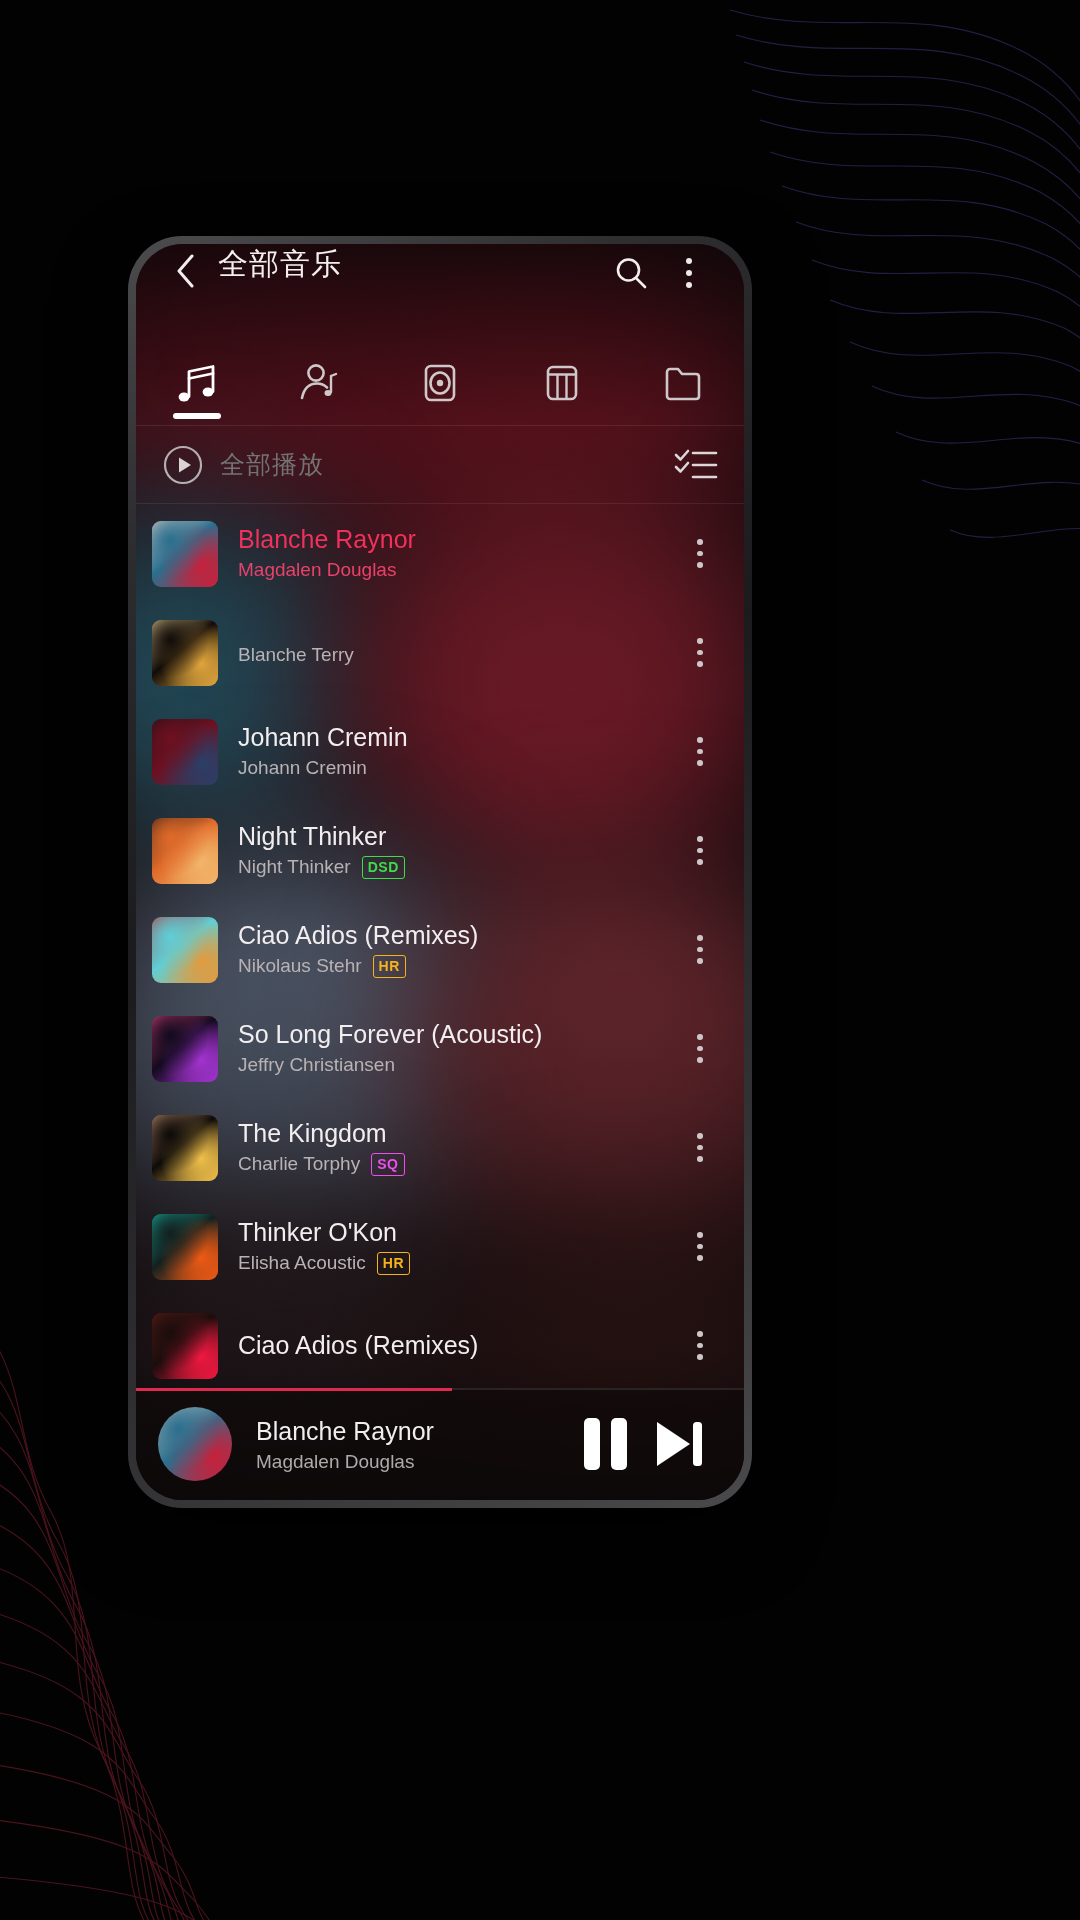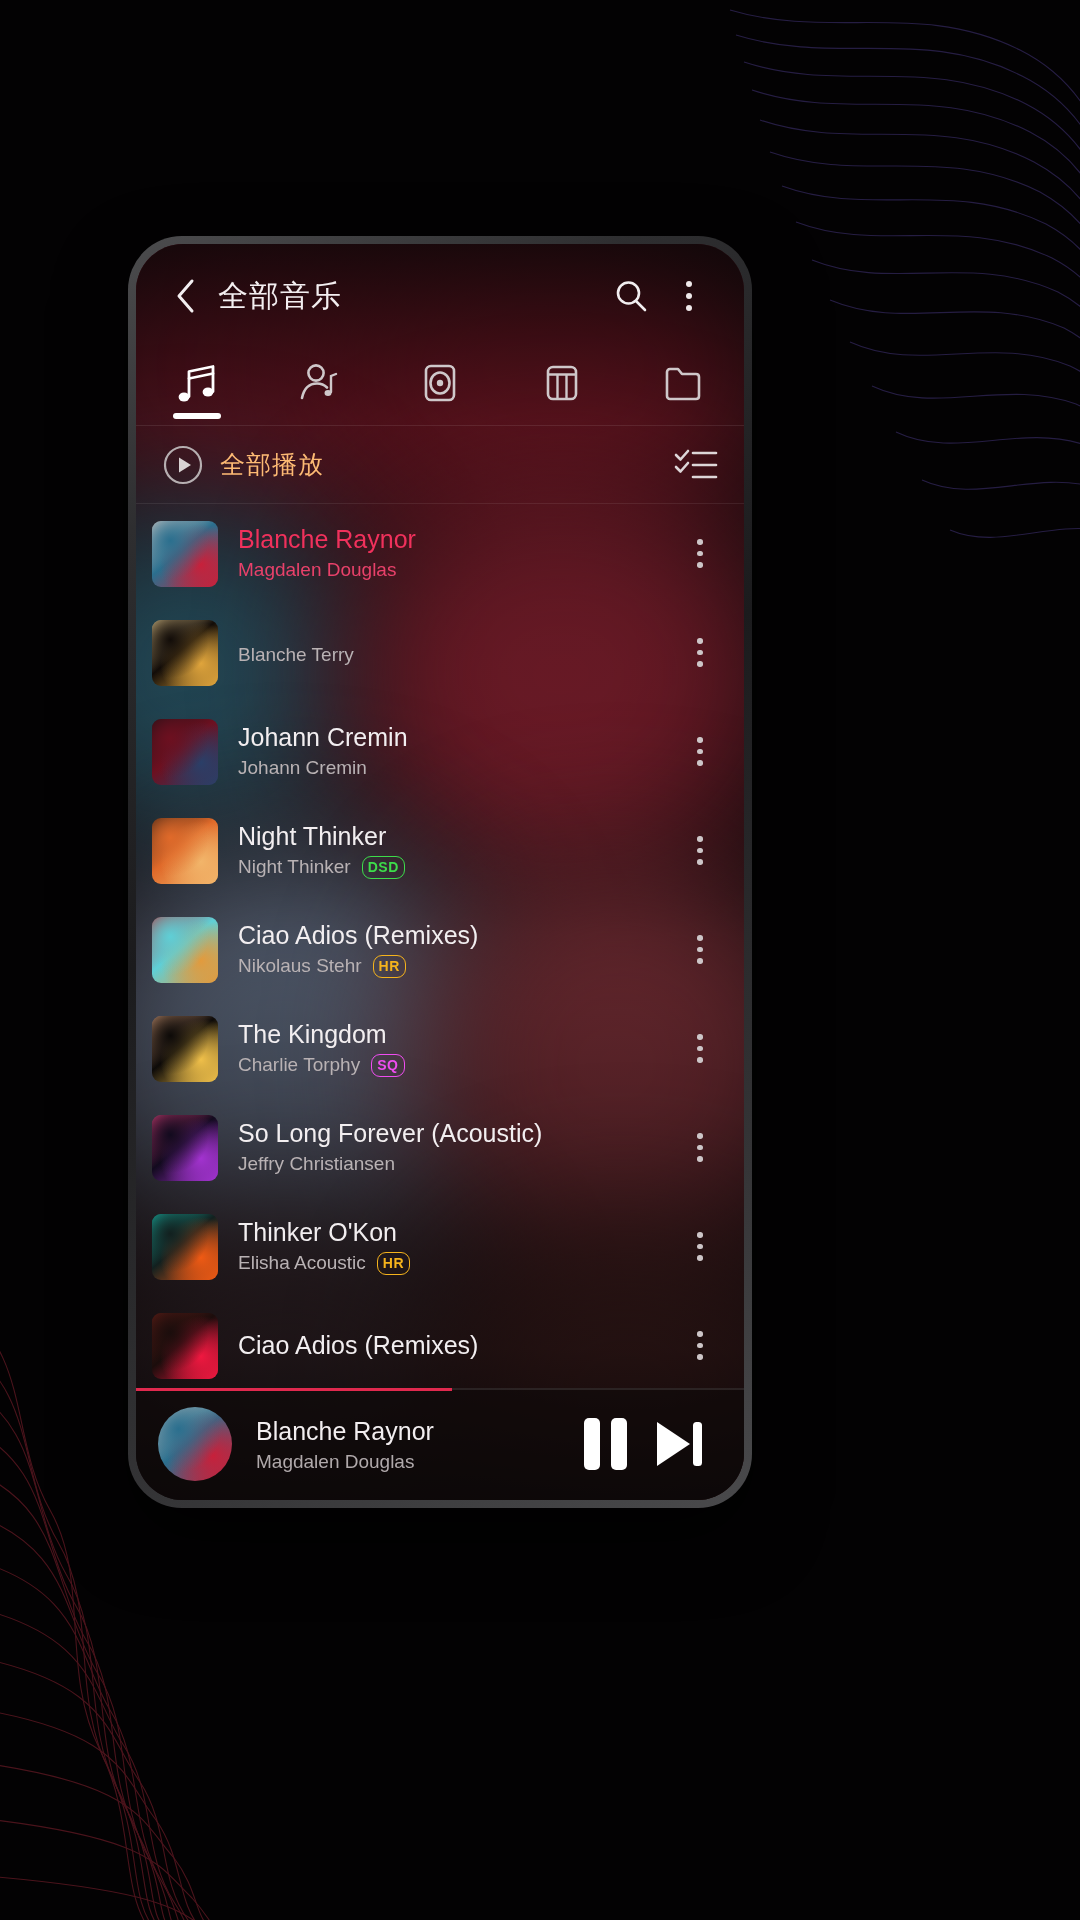--- a/index.html
+++ b/index.html
@@ -25,53 +25,53 @@
 
   
   #artbg { position:absolute; inset:0; overflow:hidden; }
   #artbg .blob { position:absolute; border-radius:50%; filter:blur(70px); }
   #scrim { position:absolute; inset:0;
            background:linear-gradient(180deg,rgba(10,6,7,.80) 0%,rgba(14,8,9,.35) 14%,rgba(10,6,7,.22) 55%,rgba(12,7,8,.62) 88%,rgba(8,5,6,.92) 100%); }
 
   #ui { position:absolute; inset:0; display:flex; flex-direction:column; }
 
   
-  #appbar { height:104px; flex:0 0 104px; display:flex; align-items:center; padding:0 26px 0 22px; }
+  #appbar { height:104px; flex:0 0 104px; display:flex; padding:0 26px 0 22px; }
   #back { width:54px; height:54px; display:flex; align-items:center; justify-content:center; }
   #title { font-size:30px; color:#f3eef0; letter-spacing:1px; margin-left:6px; font-weight:400; }
   #appbar .spacer { flex:1; }
   .appbar-ic { width:58px; height:58px; display:flex; align-items:center; justify-content:center; }
   #kebab { flex-direction:column; gap:6px; }
   #kebab i { width:6px; height:6px; border-radius:50%; background:#efe9ea; display:block; }
 
   
   #tabs { height:78px; flex:0 0 78px; display:flex; align-items:flex-start;
           border-bottom:1px solid rgba(255,255,255,.09); position:relative; }
   .tab { flex:1; height:70px; display:flex; align-items:center; justify-content:center; position:relative; }
   .tab .uline { position:absolute; bottom:-1px; left:50%; transform:translateX(-50%);
                 width:48px; height:6px; border-radius:3px; background:#fff; display:none; }
   .tab.active .uline { display:block; }
 
   
   #playall { height:78px; flex:0 0 78px; display:flex; align-items:center; padding:0 26px 0 26px;
              border-bottom:1px solid rgba(255,255,255,.08); }
-  #playall-label { font-size:25px; color:#fdba74; margin-left:16px; letter-spacing:1px; }
+  #playall-label { font-size:25px; color:#737373; margin-left:16px; letter-spacing:1px; }
   #playall .spacer { flex:1; }
 
   
   #list { flex:1 1 auto; overflow:hidden; }
   .row { height:99px; display:flex; align-items:center; padding:0 22px 0 16px; position:relative; }
   .art { width:66px; height:66px; border-radius:9px; flex:0 0 66px; overflow:hidden; position:relative; }
   .art .g { position:absolute; inset:0; }
   .meta { flex:1; min-width:0; margin-left:20px; }
   .t1 { font-size:25px; color:#f2eef0; line-height:1.18; white-space:nowrap; overflow:hidden; text-overflow:ellipsis; }
   .t2 { font-size:19px; color:#b9b2b4; margin-top:5px; display:flex; align-items:center; gap:11px; line-height:1.2; }
   .row.playing .t1 { color:#f0315c; }
   .row.playing .t2 { color:#e8416a; }
-  .badge { font-size:14px; line-height:1; padding:3px 5px 4px; border:1.6px solid; border-radius:9px;
+  .badge { font-size:14px; line-height:1; padding:3px 5px 4px; border:1.6px solid; border-radius:3px;
            font-weight:700; letter-spacing:.6px; }
   .more { width:44px; flex:0 0 44px; display:flex; flex-direction:column; align-items:center; gap:6px; }
   .more i { width:5.5px; height:5.5px; border-radius:50%; background:#cdc6c8; display:block; }
 
   
   #mini { flex:0 0 112px; height:112px; display:flex; align-items:center; padding:0 28px 0 22px;
           position:relative; background:rgba(14,9,10,.62); }
   #progress { position:absolute; top:0; left:0; height:2.5px; background:#e0294e; }
   #progress-track { position:absolute; top:0; left:0; right:0; height:1.5px; background:rgba(255,255,255,.10); }
   #mini-art { width:74px; height:74px; border-radius:50%; flex:0 0 74px; overflow:hidden; position:relative; }
@@ -309,43 +309,43 @@
               </div>
             </div>
             <div class="more">
               <i></i>
               <i></i>
               <i></i>
             </div>
           </div>
           <div class="row">
             <div class="art">
+              <div class="g" style="background:radial-gradient(circle at 28% 30%, #120a1e 0%, transparent 58%),radial-gradient(circle at 74% 66%, #a333d0 0%, transparent 62%),linear-gradient(140deg,#e0437a 0%, #120a1e 45%, #a333d0 100%);"></div>
+            </div>
+            <div class="meta">
+              <div class="t1">So Long Forever (Acoustic)</div>
+              <div class="t2">
+                <span>Jeffry Christiansen</span>
+              </div>
+            </div>
+            <div class="more">
+              <i></i>
+              <i></i>
+              <i></i>
+            </div>
+          </div>
+          <div class="row">
+            <div class="art">
               <div class="g" style="background:radial-gradient(circle at 28% 30%, #0d0a08 0%, transparent 58%),radial-gradient(circle at 74% 66%, #f0c04a 0%, transparent 62%),linear-gradient(140deg,#d8a07c 0%, #0d0a08 45%, #f0c04a 100%);"></div>
             </div>
             <div class="meta">
               <div class="t1">The Kingdom</div>
               <div class="t2">
                 <span>Charlie Torphy</span>
                 <span class="badge" style="color: rgb(239, 77, 240); border-color: rgb(239, 77, 240);">SQ</span>
-              </div>
-            </div>
-            <div class="more">
-              <i></i>
-              <i></i>
-              <i></i>
-            </div>
-          </div>
-          <div class="row">
-            <div class="art">
-              <div class="g" style="background:radial-gradient(circle at 28% 30%, #120a1e 0%, transparent 58%),radial-gradient(circle at 74% 66%, #a333d0 0%, transparent 62%),linear-gradient(140deg,#e0437a 0%, #120a1e 45%, #a333d0 100%);"></div>
-            </div>
-            <div class="meta">
-              <div class="t1">So Long Forever (Acoustic)</div>
-              <div class="t2">
-                <span>Jeffry Christiansen</span>
               </div>
             </div>
             <div class="more">
               <i></i>
               <i></i>
               <i></i>
             </div>
           </div>
           <div class="row">
             <div class="art">

